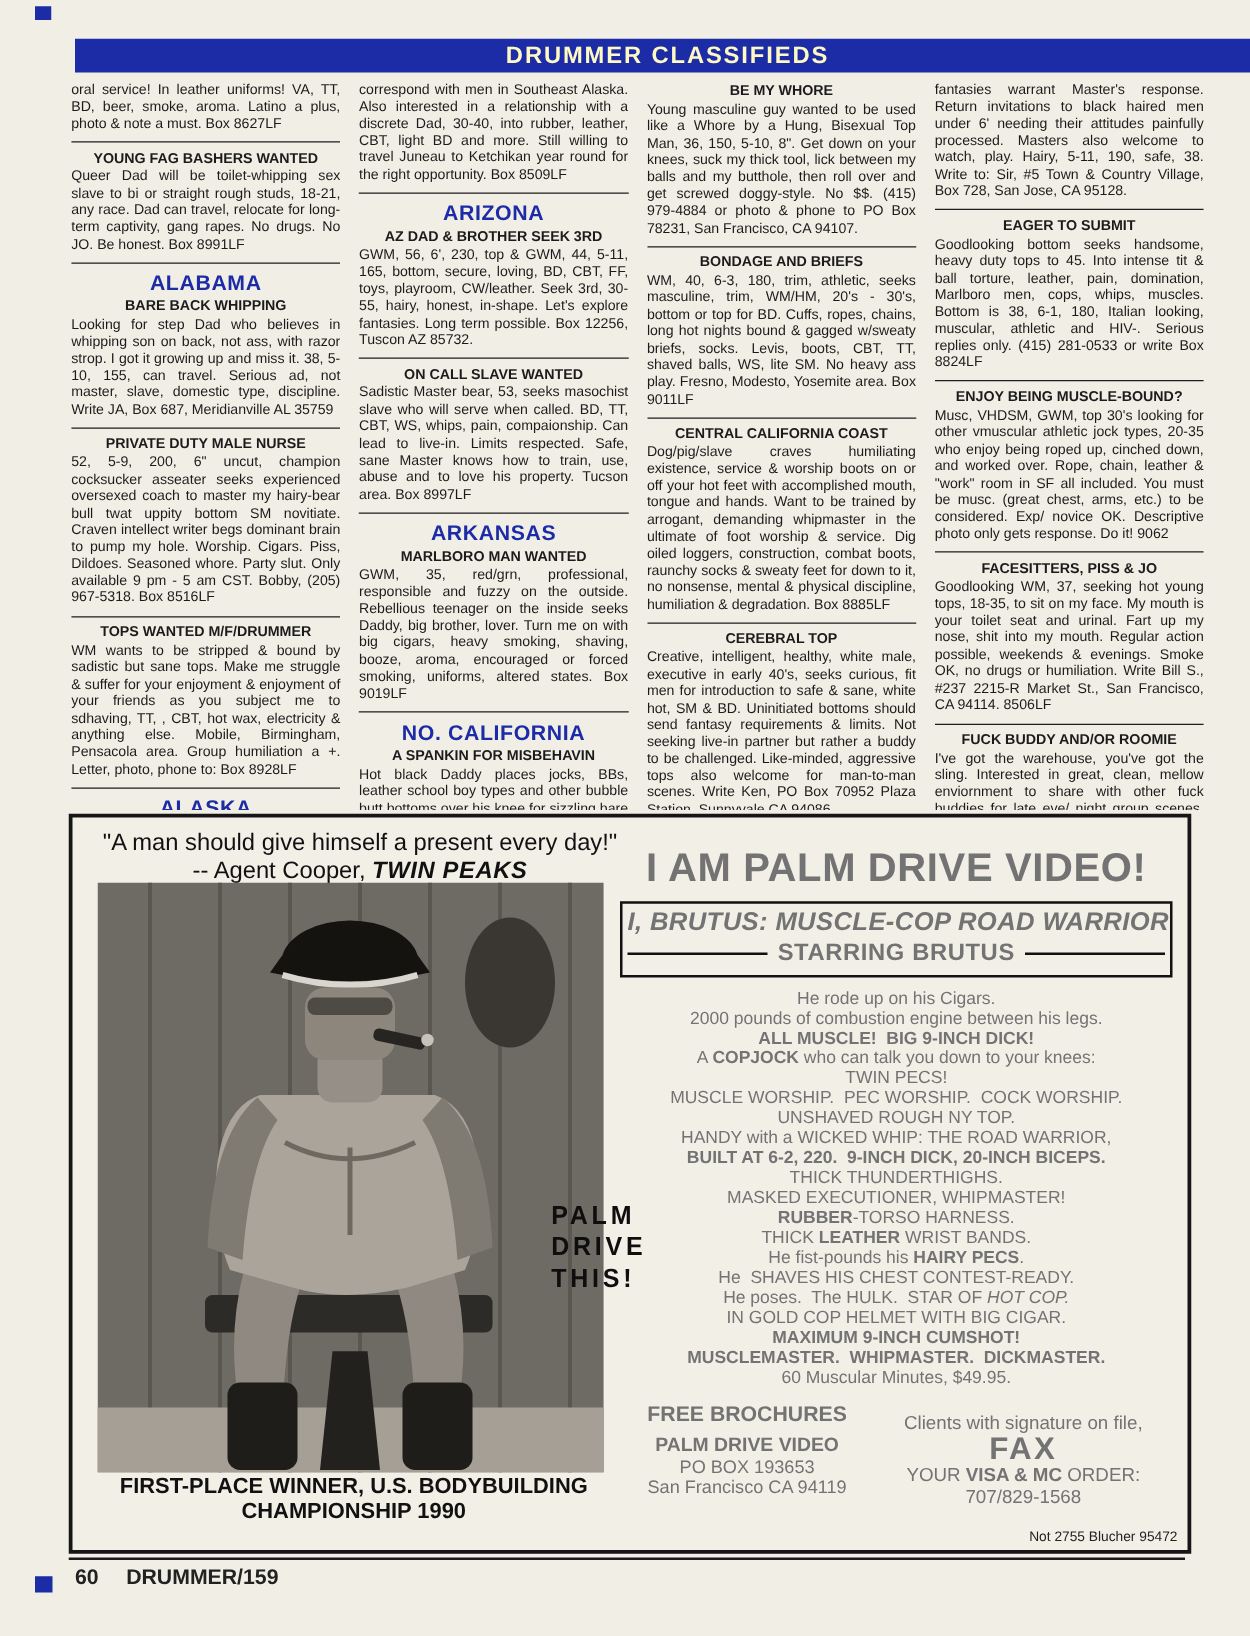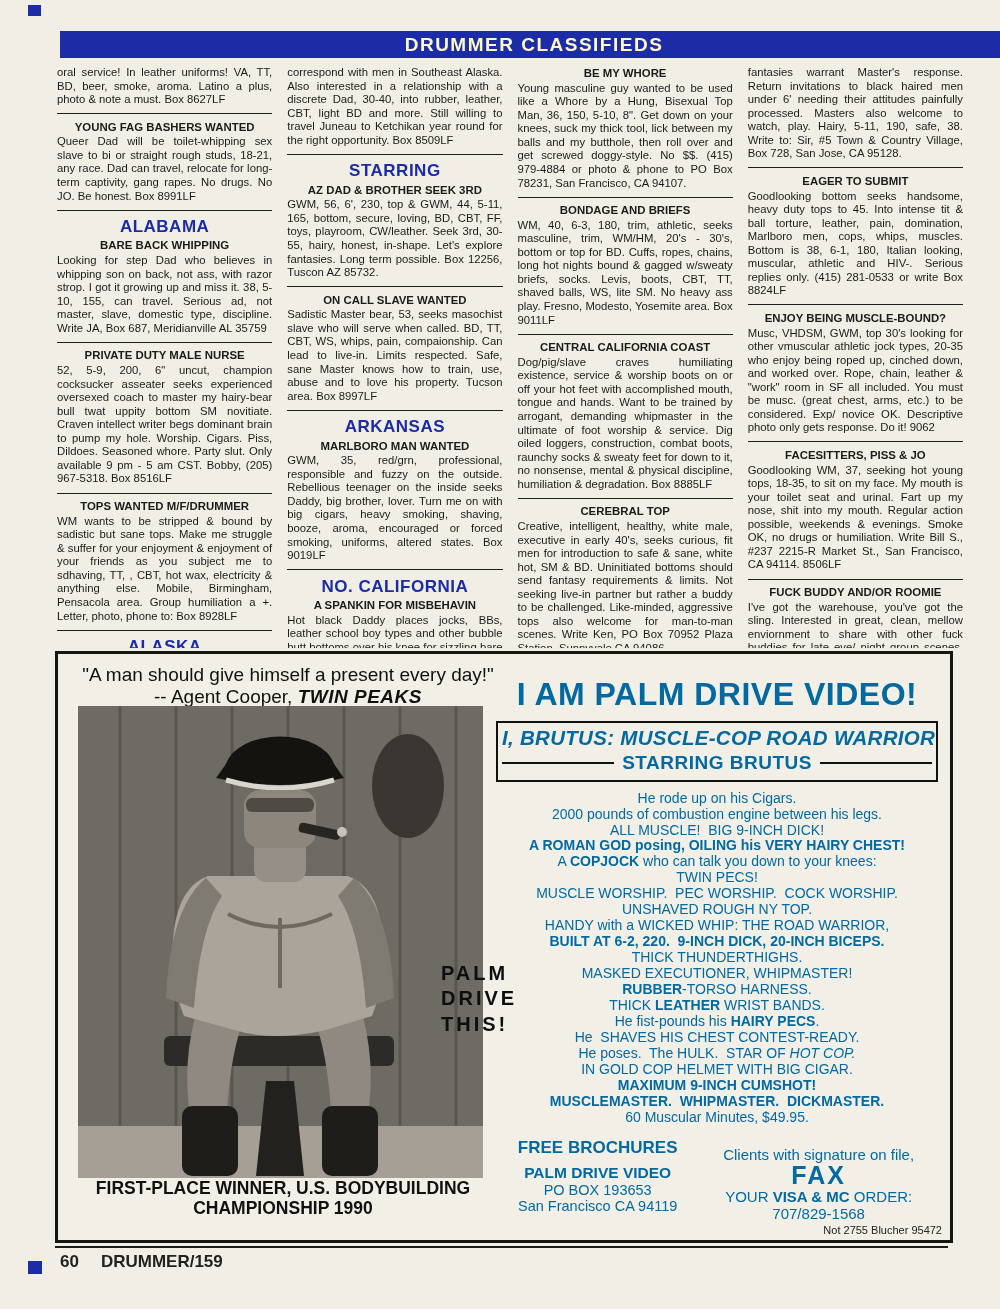--- a/index.html
+++ b/index.html
@@ -45,21 +45,21 @@
   .overlay {
     position:absolute; left:383px; top:308px; width:130px;
     font-weight:bold; font-size:20px; line-height:1.2; letter-spacing:3px;
     color:#0e0e0e; transform:scaleY(1.05);
   }
   .caption {
     position:absolute; left:0px; top:524px; width:450px; text-align:center;
     font-weight:bold; font-size:17.5px; line-height:1.15; color:#111;
   }
 
-  .right-col { position:absolute; left:438px; top:24px; width:442px; text-align:center; color:#0369a1; }
+  .right-col { position:absolute; left:438px; top:24px; width:442px; text-align:center; color:#737373; }
   .headline { font-weight:bold; font-size:32px; letter-spacing:0.5px; line-height:1.05; }
   .titlebox { margin-top:9px; border:2.5px solid #111; padding:3px 4px 6px 4px; }
   .boxed-title { font-weight:bold; font-style:italic; font-size:20.5px; letter-spacing:0.3px; white-space:nowrap; }
   .starring-row { display:flex; align-items:center; gap:8px; margin-top:2px; }
   .starring-row .line { flex:1; border-top:2px solid #111; height:0; }
   .starring { font-weight:bold; font-size:19px; letter-spacing:0.5px; }
 
   .ad-lines { margin-top:9px; font-size:14px; line-height:1.14; }
   .ad-line span { white-space:pre-wrap; }
 
@@ -103,21 +103,21 @@
         <div class="ad-body">52, 5-9, 200, 6" uncut, champion cocksucker asseater seeks experienced oversexed coach to master my hairy-bear bull twat uppity bottom SM novitiate. Craven intellect writer begs dominant brain to pump my hole. Worship. Cigars. Piss, Dildoes. Seasoned whore. Party slut. Only available 9 pm - 5 am CST. Bobby, (205) 967-5318. Box 8516LF</div>
         <div class="rule"></div>
         <div class="ad-title">TOPS WANTED M/F/DRUMMER</div>
         <div class="ad-body">WM wants to be stripped &amp; bound by sadistic but sane tops. Make me struggle &amp; suffer for your enjoyment &amp; enjoyment of your friends as you subject me to sdhaving, TT, , CBT, hot wax, electricity &amp; anything else. Mobile, Birmingham, Pensacola area. Group humiliation a +. Letter, photo, phone to: Box 8928LF</div>
         <div class="rule"></div>
         <div class="state-head">ALASKA</div>
       </div>
       <div class="col">
         <div class="ad-body">correspond with men in Southeast Alaska. Also interested in a relationship with a discrete Dad, 30-40, into rubber, leather, CBT, light BD and more. Still willing to travel Juneau to Ketchikan year round for the right opportunity. Box 8509LF</div>
         <div class="rule"></div>
-        <div class="state-head">STARRING</div>
+        <div class="state-head">ARIZONA</div>
         <div class="ad-title">AZ DAD &amp; BROTHER SEEK 3RD</div>
         <div class="ad-body">GWM, 56, 6', 230, top &amp; GWM, 44, 5-11, 165, bottom, secure, loving, BD, CBT, FF, toys, playroom, CW/leather. Seek 3rd, 30-55, hairy, honest, in-shape. Let's explore fantasies. Long term possible. Box 12256, Tuscon AZ 85732.</div>
         <div class="rule"></div>
         <div class="ad-title">ON CALL SLAVE WANTED</div>
         <div class="ad-body">Sadistic Master bear, 53, seeks masochist slave who will serve when called. BD, TT, CBT, WS, whips, pain, compaionship. Can lead to live-in. Limits respected. Safe, sane Master knows how to train, use, abuse and to love his property. Tucson area. Box 8997LF</div>
         <div class="rule"></div>
         <div class="state-head">ARKANSAS</div>
         <div class="ad-title">MARLBORO MAN WANTED</div>
         <div class="ad-body">GWM, 35, red/grn, professional, responsible and fuzzy on the outside. Rebellious teenager on the inside seeks Daddy, big brother, lover. Turn me on with big cigars, heavy smoking, shaving, booze, aroma, encouraged or forced smoking, uniforms, altered states. Box 9019LF</div>
         <div class="rule"></div>
@@ -214,22 +214,21 @@
         <div class="boxed-title">I, BRUTUS: MUSCLE-COP ROAD WARRIOR</div>
         <div class="starring-row">
           <div class="line"></div>
           <div class="starring">STARRING BRUTUS</div>
           <div class="line"></div>
         </div>
       </div>
       <div class="ad-lines">
           <div class="ad-line"><span>He rode up on his Cigars.</span></div>
           <div class="ad-line"><span>2000 pounds of combustion engine between his legs.</span></div>
-          <div class="ad-line"><span style="font-weight: normal;">ALL MUSCLE!  BIG 9-INCH DICK!</span></div>
-          <div class="ad-line"><span style="font-weight: bold;">A ROMAN GOD posing, OILING his VERY HAIRY CHEST!</span></div>
+          <div class="ad-line"><span style="font-weight: bold;">ALL MUSCLE!  BIG 9-INCH DICK!</span></div>
           <div class="ad-line"><span>A </span><span style="font-weight: bold;">COPJOCK</span><span> who can talk you down to your knees:</span></div>
           <div class="ad-line"><span>TWIN PECS!</span></div>
           <div class="ad-line"><span>MUSCLE WORSHIP.  PEC WORSHIP.  COCK WORSHIP.</span></div>
           <div class="ad-line"><span>UNSHAVED ROUGH NY TOP.</span></div>
           <div class="ad-line"><span>HANDY with a WICKED WHIP: THE ROAD WARRIOR,</span></div>
           <div class="ad-line"><span style="font-weight: bold;">BUILT AT 6-2, 220.  9-INCH DICK, 20-INCH BICEPS.</span></div>
           <div class="ad-line"><span>THICK THUNDERTHIGHS.</span></div>
           <div class="ad-line"><span>MASKED EXECUTIONER, WHIPMASTER!</span></div>
           <div class="ad-line"><span style="font-weight: bold;">RUBBER</span><span>-TORSO HARNESS.</span></div>
           <div class="ad-line"><span>THICK </span><span style="font-weight: bold;">LEATHER</span><span> WRIST BANDS.</span></div>

